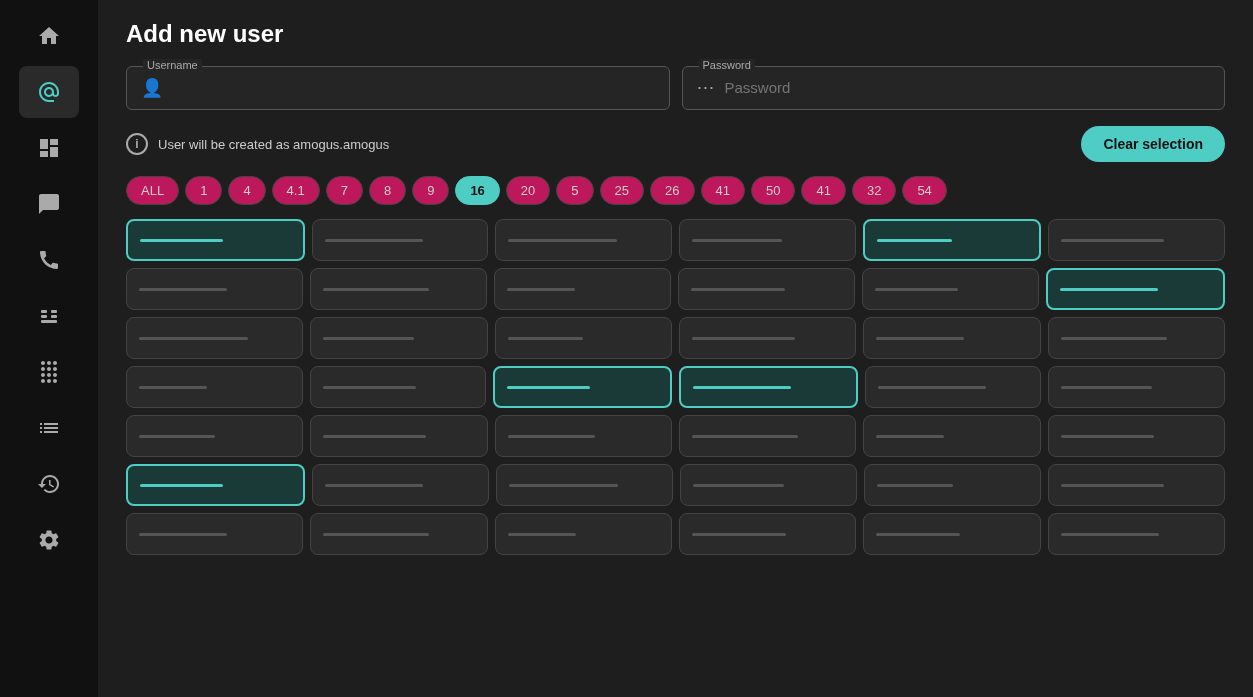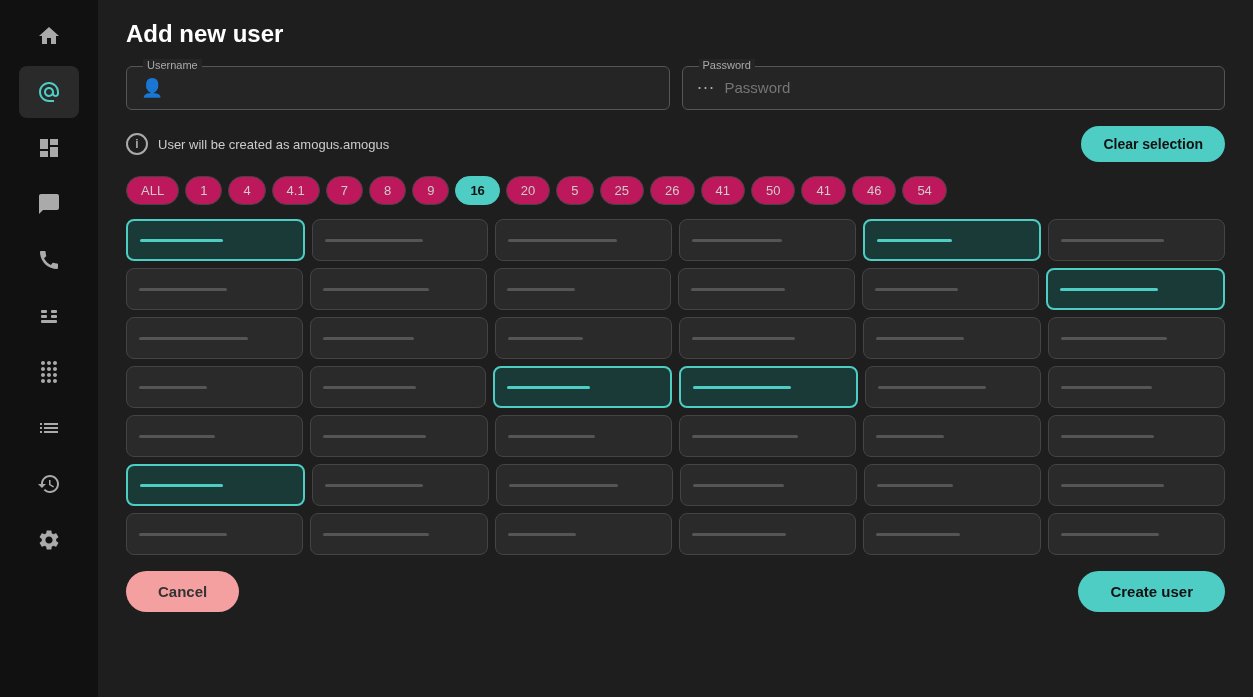--- a/index.html
+++ b/index.html
@@ -318,21 +318,21 @@
       <div class="filter-tab">8</div>
       <div class="filter-tab">9</div>
       <div class="filter-tab active">16</div>
       <div class="filter-tab">20</div>
       <div class="filter-tab">5</div>
       <div class="filter-tab">25</div>
       <div class="filter-tab">26</div>
       <div class="filter-tab">41</div>
       <div class="filter-tab">50</div>
       <div class="filter-tab">41</div>
-      <div class="filter-tab">46</div>
+      <div class="filter-tab">32</div>
       <div class="filter-tab">54</div>
     </div>
 
   <div class="items-grid" id="items-grid-container">
       <div class="items-row">
         <div class="item-chip selected">
           <div class="chip-line" style="width: 55%;"></div>
         </div>
         <div class="item-chip">
           <div class="chip-line" style="width: 65%;"></div>
@@ -465,17 +465,13 @@
         </div>
         <div class="item-chip">
           <div class="chip-line" style="width: 55%;"></div>
         </div>
         <div class="item-chip">
           <div class="chip-line" style="width: 65%;"></div>
         </div>
       </div>
     </div>
 
-  <div class="bottom-bar">
-    <button class="cancel-btn">Cancel</button>
-    <button class="create-btn">Create user</button>
-  </div>
 </div>
 
 </body></html>

